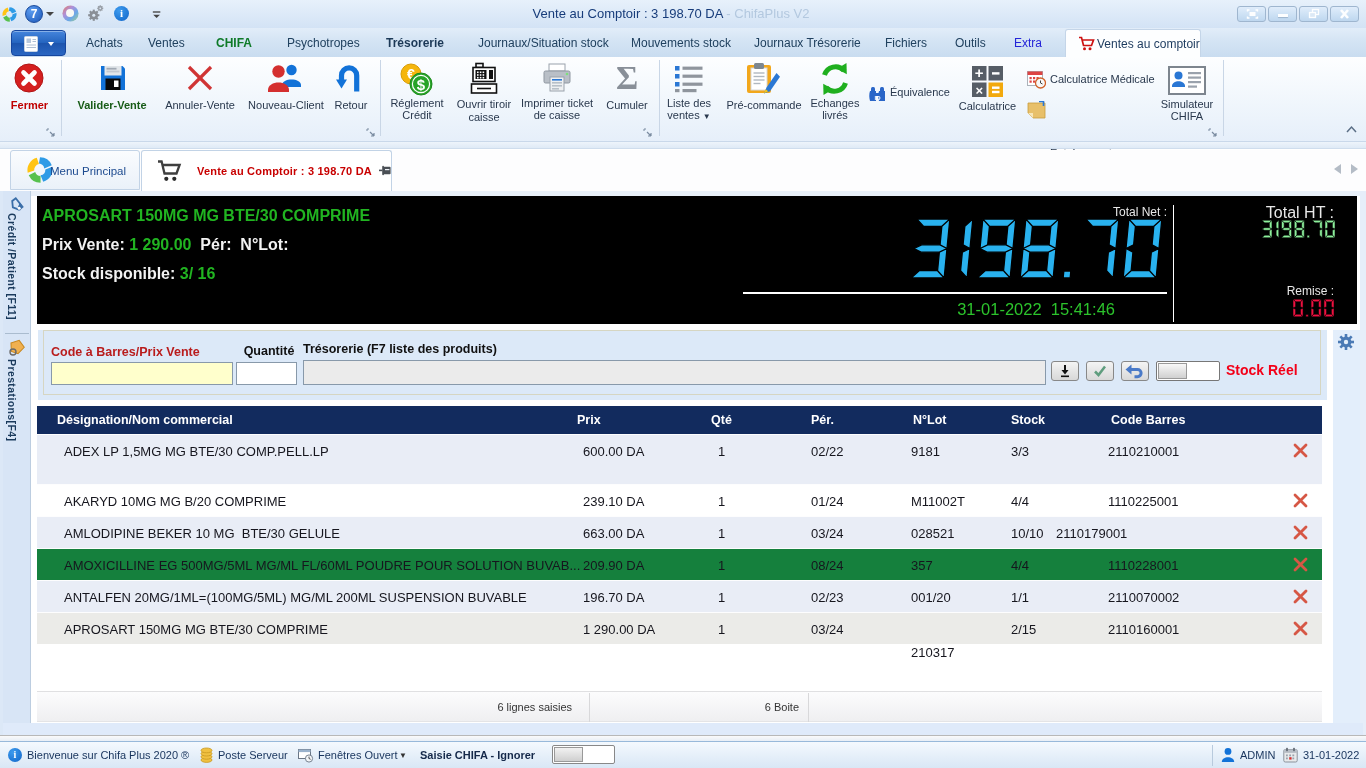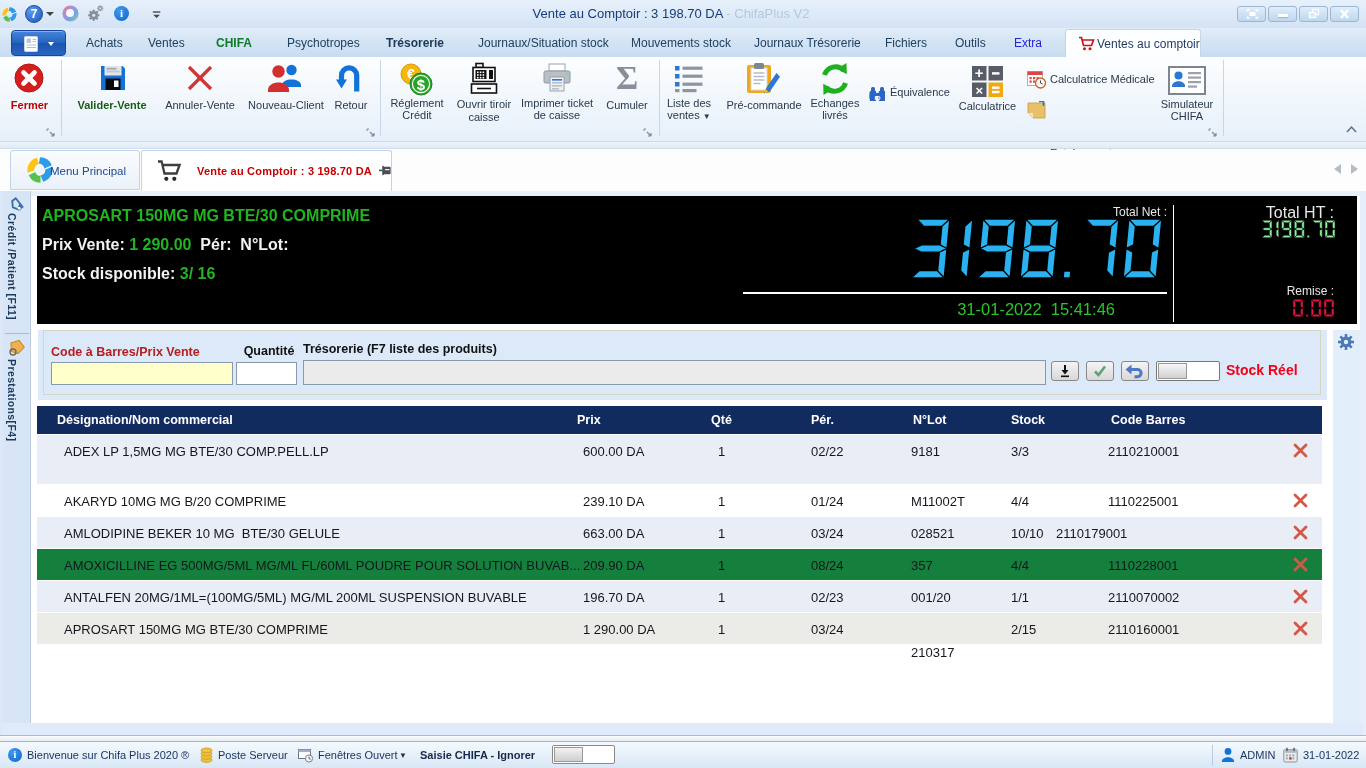--- a/index.html
+++ b/index.html
@@ -591,20 +591,26 @@
 <span class="abs" style="left:1256px;top:8px;"><svg width="15" height="15" viewBox="0 0 15 15">
               <g stroke="#d65745" stroke-width="2.8" stroke-linecap="round">
                 <line x1="2" y1="2" x2="13" y2="13"></line>
                 <line x1="13" y1="2" x2="2" y2="13"></line>
               </g>
             </svg></span>
 </div>
       </div>
   </div>
 
+  <div class="abs" style="left:37px;top:500px;width:1285px;height:31px;background:linear-gradient(#fcfcfd,#efeff1);border-top:1px solid #e0e0e2;border-bottom:1px solid #e4e4e6;">
+    <div class="abs" style="left:435px;top:9px;width:100px;text-align:right;font-size:11px;color:#333;white-space:nowrap;">6 lignes saisies</div>
+    <div class="abs" style="left:552px;top:1px;width:1px;height:29px;background:#d8d8da;"></div>
+    <div class="abs" style="left:662px;top:9px;width:100px;text-align:right;font-size:11px;color:#333;white-space:nowrap;">6 Boite</div>
+    <div class="abs" style="left:771px;top:1px;width:1px;height:29px;background:#d8d8da;"></div>
+  </div>
 
   <div class="abs" style="left:3px;top:532px;width:1360px;height:12px;background:#dfeafa;"></div>
   <div class="abs" style="left:0px;top:544px;width:1366px;height:1px;background:#b8b8b8;"></div>
   <div class="abs" style="left:0px;top:545px;width:1366px;height:5px;background:linear-gradient(#fafafa,#e8eef6);"></div>
 </div>
 
 <div class="abs" id="statusbar" style="left:0;top:741px;width:1366px;height:27px;background:linear-gradient(#f4f9fe,#d9e7f5);border-top:1px solid #98b9da;font-size:11px;color:#17335c;">
   <div class="abs" style="left:8px;top:6px;width:14px;height:14px;border-radius:50%;background:radial-gradient(circle at 35% 30%,#3d9bee,#0f64c8);color:#fff;font-size:10px;font-weight:bold;text-align:center;line-height:14px;font-family:'Liberation Serif',serif;">i</div>
   <span class="abs" style="left:27px;top:7px;">Bienvenue sur Chifa Plus 2020 ®</span>
   <svg class="abs" style="left:200px;top:5px" width="13" height="16" viewBox="0 0 13 16">

